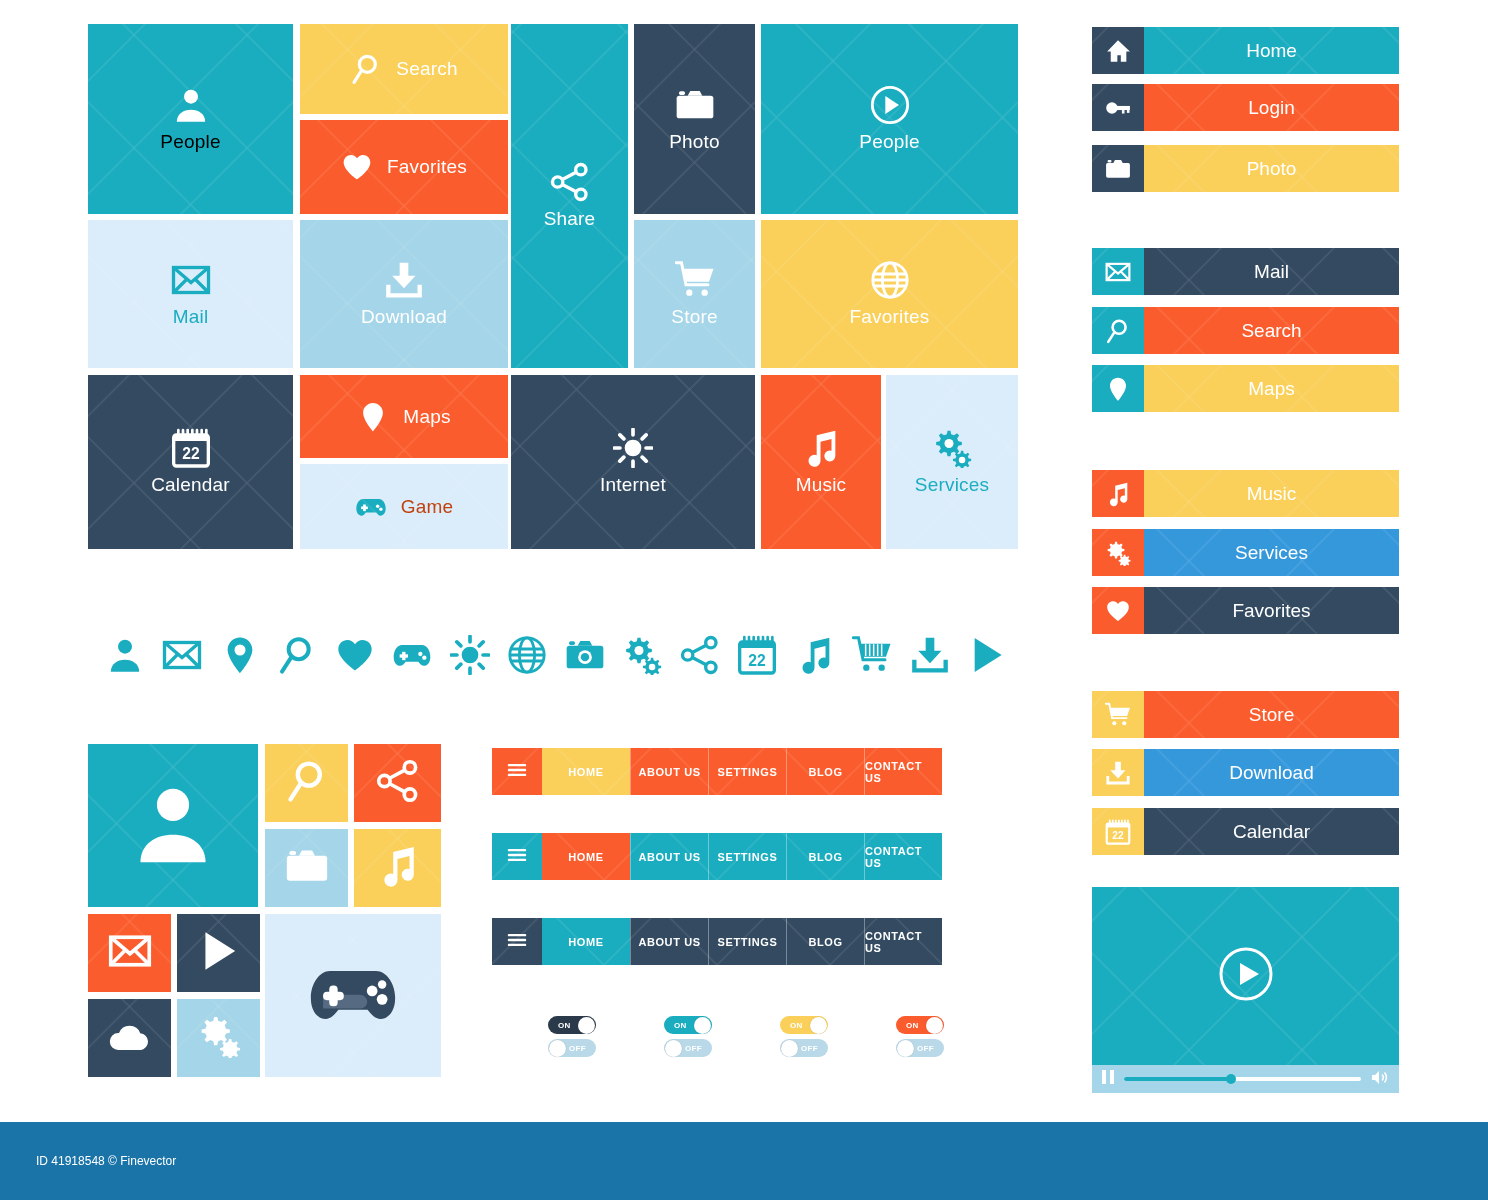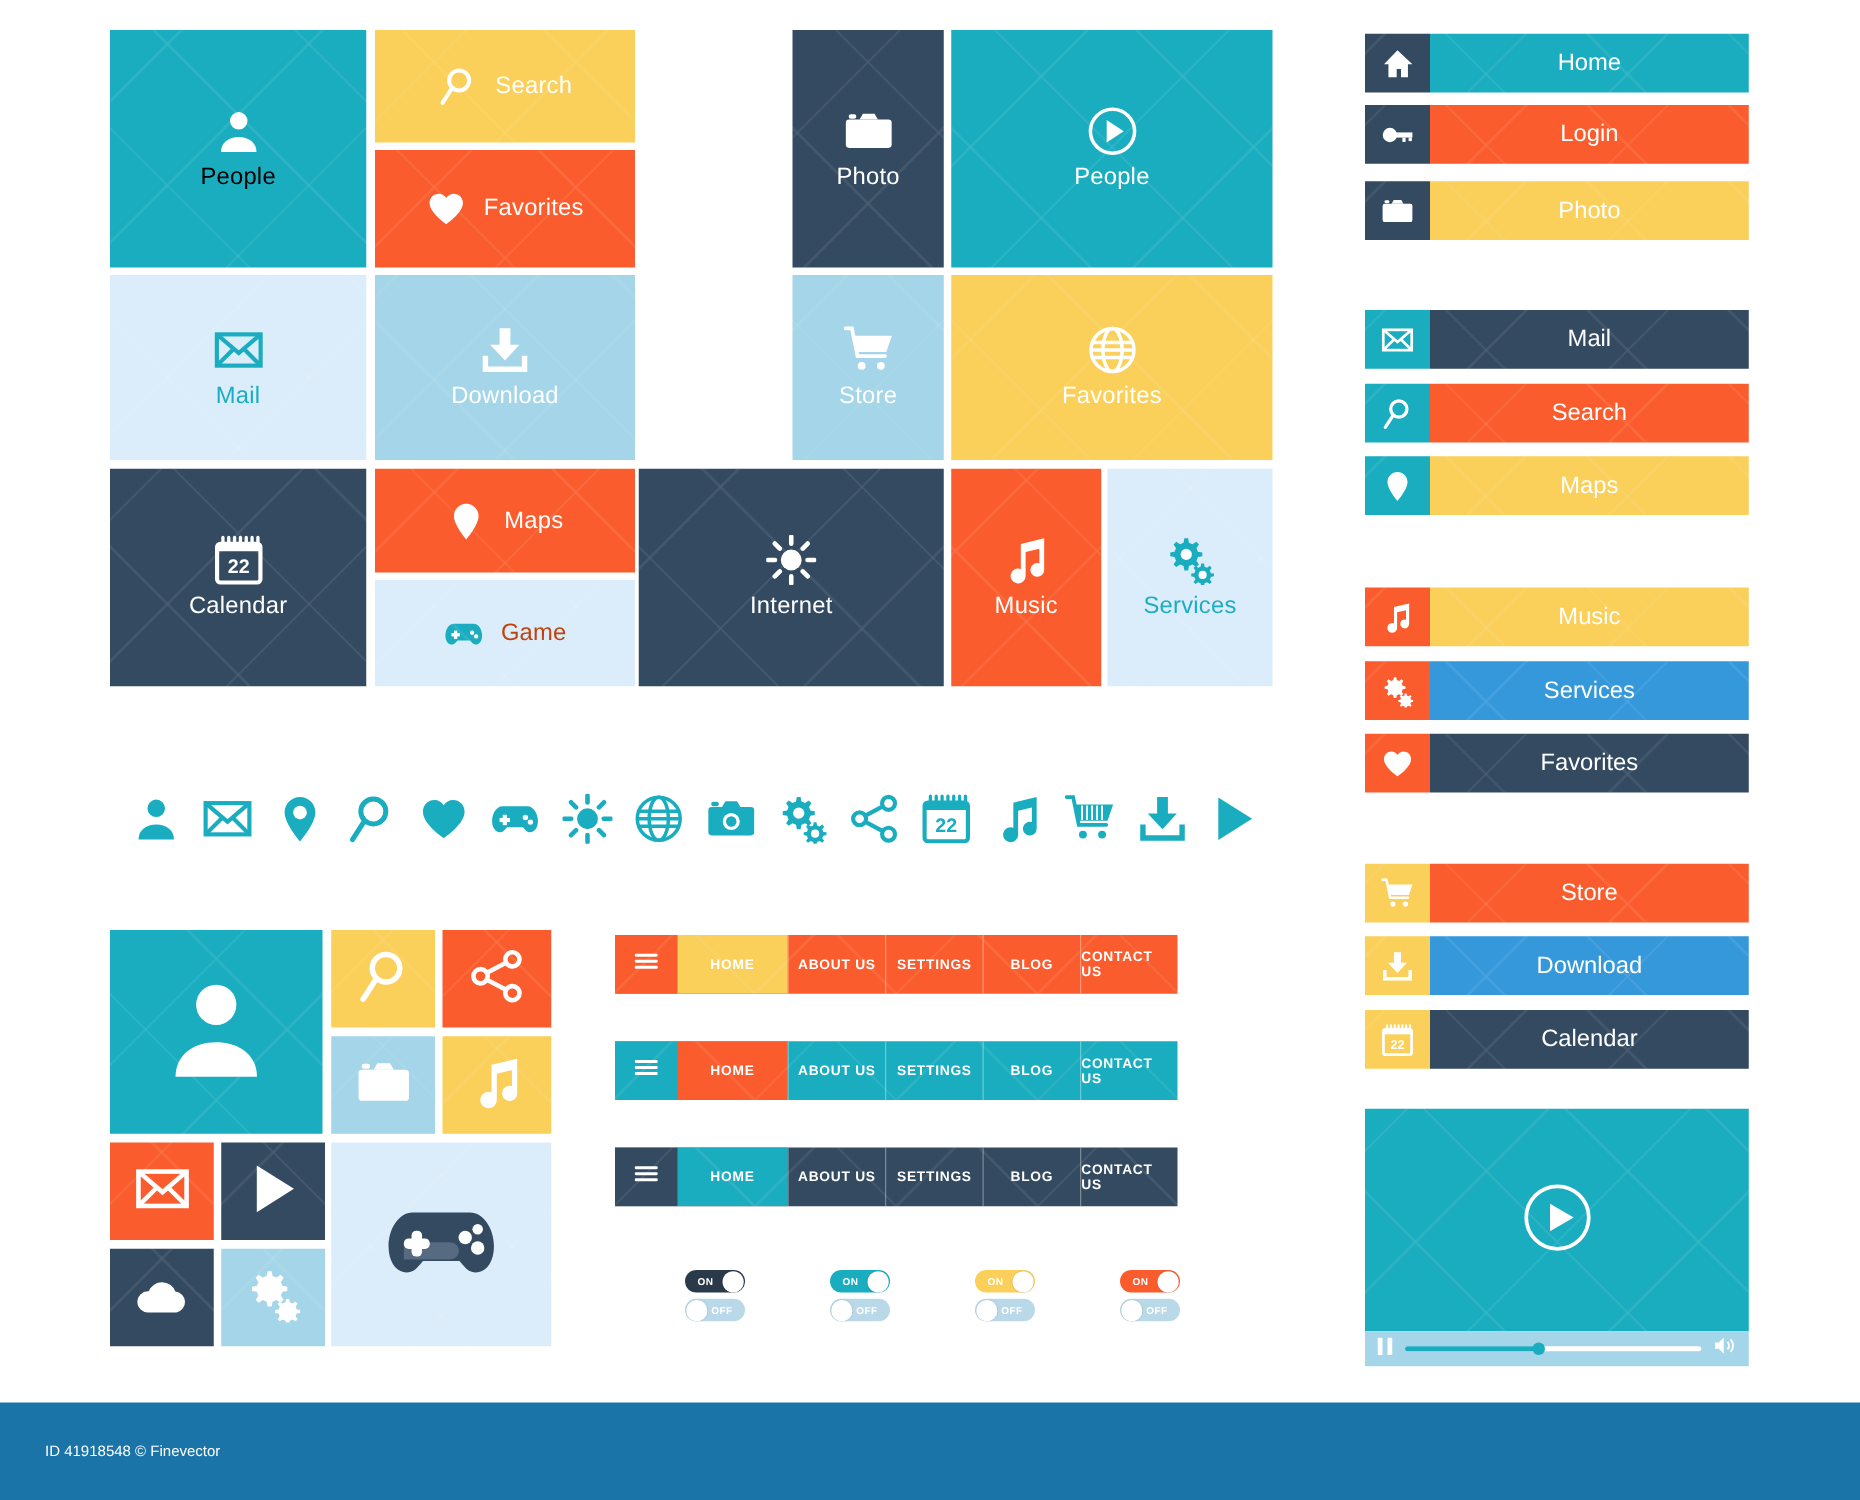--- a/index.html
+++ b/index.html
@@ -146,20 +146,32 @@
     </div>
     <div class="tile row" style="left: 212px; top: 96px; width: 208px; height: 94px; background: rgb(250, 92, 45); color: rgb(255, 255, 255);">
       <span class="ico">
         <svg width="32" height="32" viewBox="0 0 24 24">
           <path d="M12 21.3S2 14.6 2 8.6C2 5.3 4.5 3 7.5 3c1.9 0 3.5 1 4.5 2.5C13 4 14.6 3 16.5 3 19.5 3 22 5.3 22 8.6c0 6-10 12.7-10 12.7z" fill="#ffffff"></path>
         </svg>
       </span>
       <span class="lbl">Favorites</span>
       <div class="wm"></div>
     </div>
+    <div class="tile" style="left: 423px; top: 0px; width: 117px; height: 344px; background: rgb(26, 173, 192); color: rgb(255, 255, 255);">
+      <span class="ico">
+        <svg width="40" height="40" viewBox="0 0 24 24">
+          <circle cx="18.5" cy="4.6" r="3.1" fill="none" stroke="#ffffff" stroke-width="2"></circle>
+          <circle cx="4.6" cy="12" r="3.1" fill="none" stroke="#ffffff" stroke-width="2"></circle>
+          <circle cx="18.5" cy="19.4" r="3.1" fill="none" stroke="#ffffff" stroke-width="2"></circle>
+          <path d="M7.4 10.5 L15.7 6.1 M7.4 13.5 L15.7 17.9" stroke="#ffffff" stroke-width="2"></path>
+        </svg>
+      </span>
+      <span class="lbl">Share</span>
+      <div class="wm"></div>
+    </div>
     <div class="tile" style="left: 546px; top: 0px; width: 121px; height: 190px; background: rgb(51, 74, 97); color: rgb(255, 255, 255);">
       <span class="ico">
         <svg width="40" height="40" viewBox="0 0 24 24">
           <rect x="1" y="6.4" width="22" height="13.6" rx="1.6" fill="#ffffff"></rect>
           <path d="M7.6 6.4 L9.2 3.6 h5.6 L16.4 6.4 Z" fill="#ffffff"></path>
           <rect x="2.4" y="3.8" width="3.6" height="2.2" rx="1" fill="#ffffff"></rect>
           <circle cx="12" cy="13.3" r="4.1" fill="#ffffff"></circle>
           <circle cx="12" cy="13.3" r="2.5" fill="#ffffff"></circle>
         </svg>
       </span>

